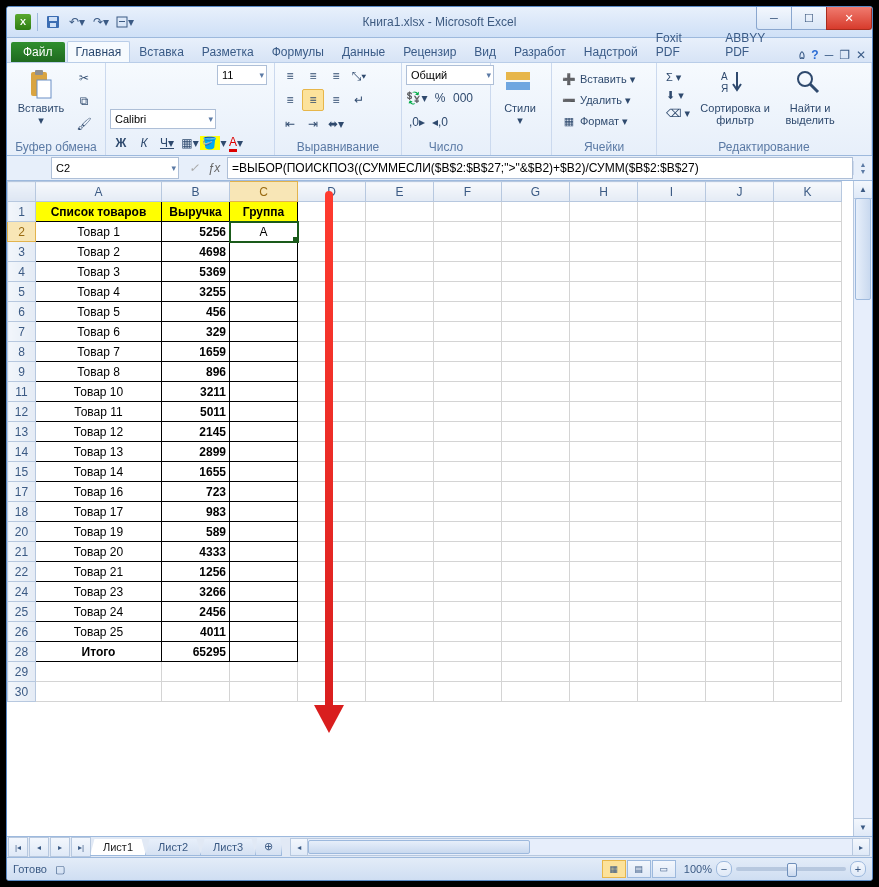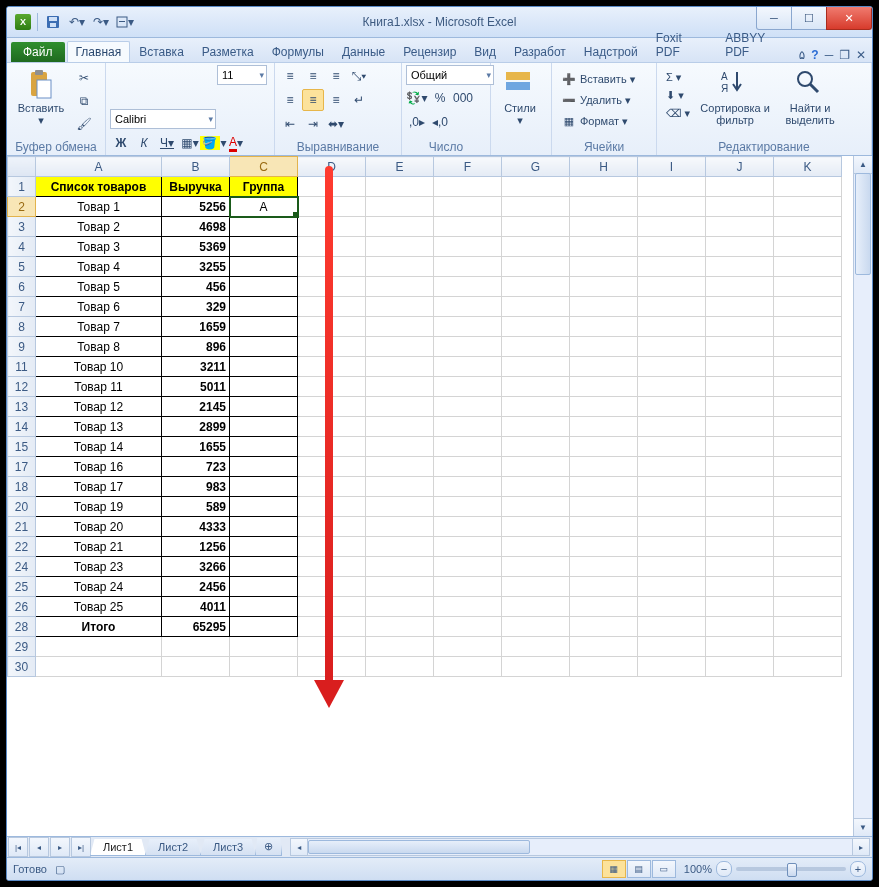--- a/index.html
+++ b/index.html
@@ -288,20 +288,32 @@
                   <line x1="16" y1="16" x2="24" y2="24" stroke="#2f4a6e" stroke-width="3"></line>
                 </svg>
               </div>
           <div class="lbl">Найти и выделить</div>
         </div>
       </div>
       <div class="group-label">Редактирование</div>
     </div>
   </div>
 
+  <div class="fbar">
+    <div class="namebox"><div class="combo">
+            <span>C2</span>
+          </div></div>
+    <div class="fx-controls">
+      <div class="fx-btn" style="color:#aaa;">✕</div>
+      <div class="fx-btn" style="color:#aaa;">✓</div>
+      <div class="fx-btn">ƒx</div>
+    </div>
+    <div class="formula-input">=ВЫБОР(ПОИСКПОЗ((СУММЕСЛИ($B$2:$B$27;"&gt;"&amp;$B2)+$B2)/СУММ($B$2:$B$27)</div>
+    <div class="fexpand">▲<br>▼</div>
+  </div>
 
   <div class="gridwrap">
     <div class="sheet">
       <table class="grid" id="grid">
         <colgroup>
           <col style="width:28px">
               <col style="width:126px">
               <col style="width:68px">
               <col style="width:68px">
           <col style="width:68px">

